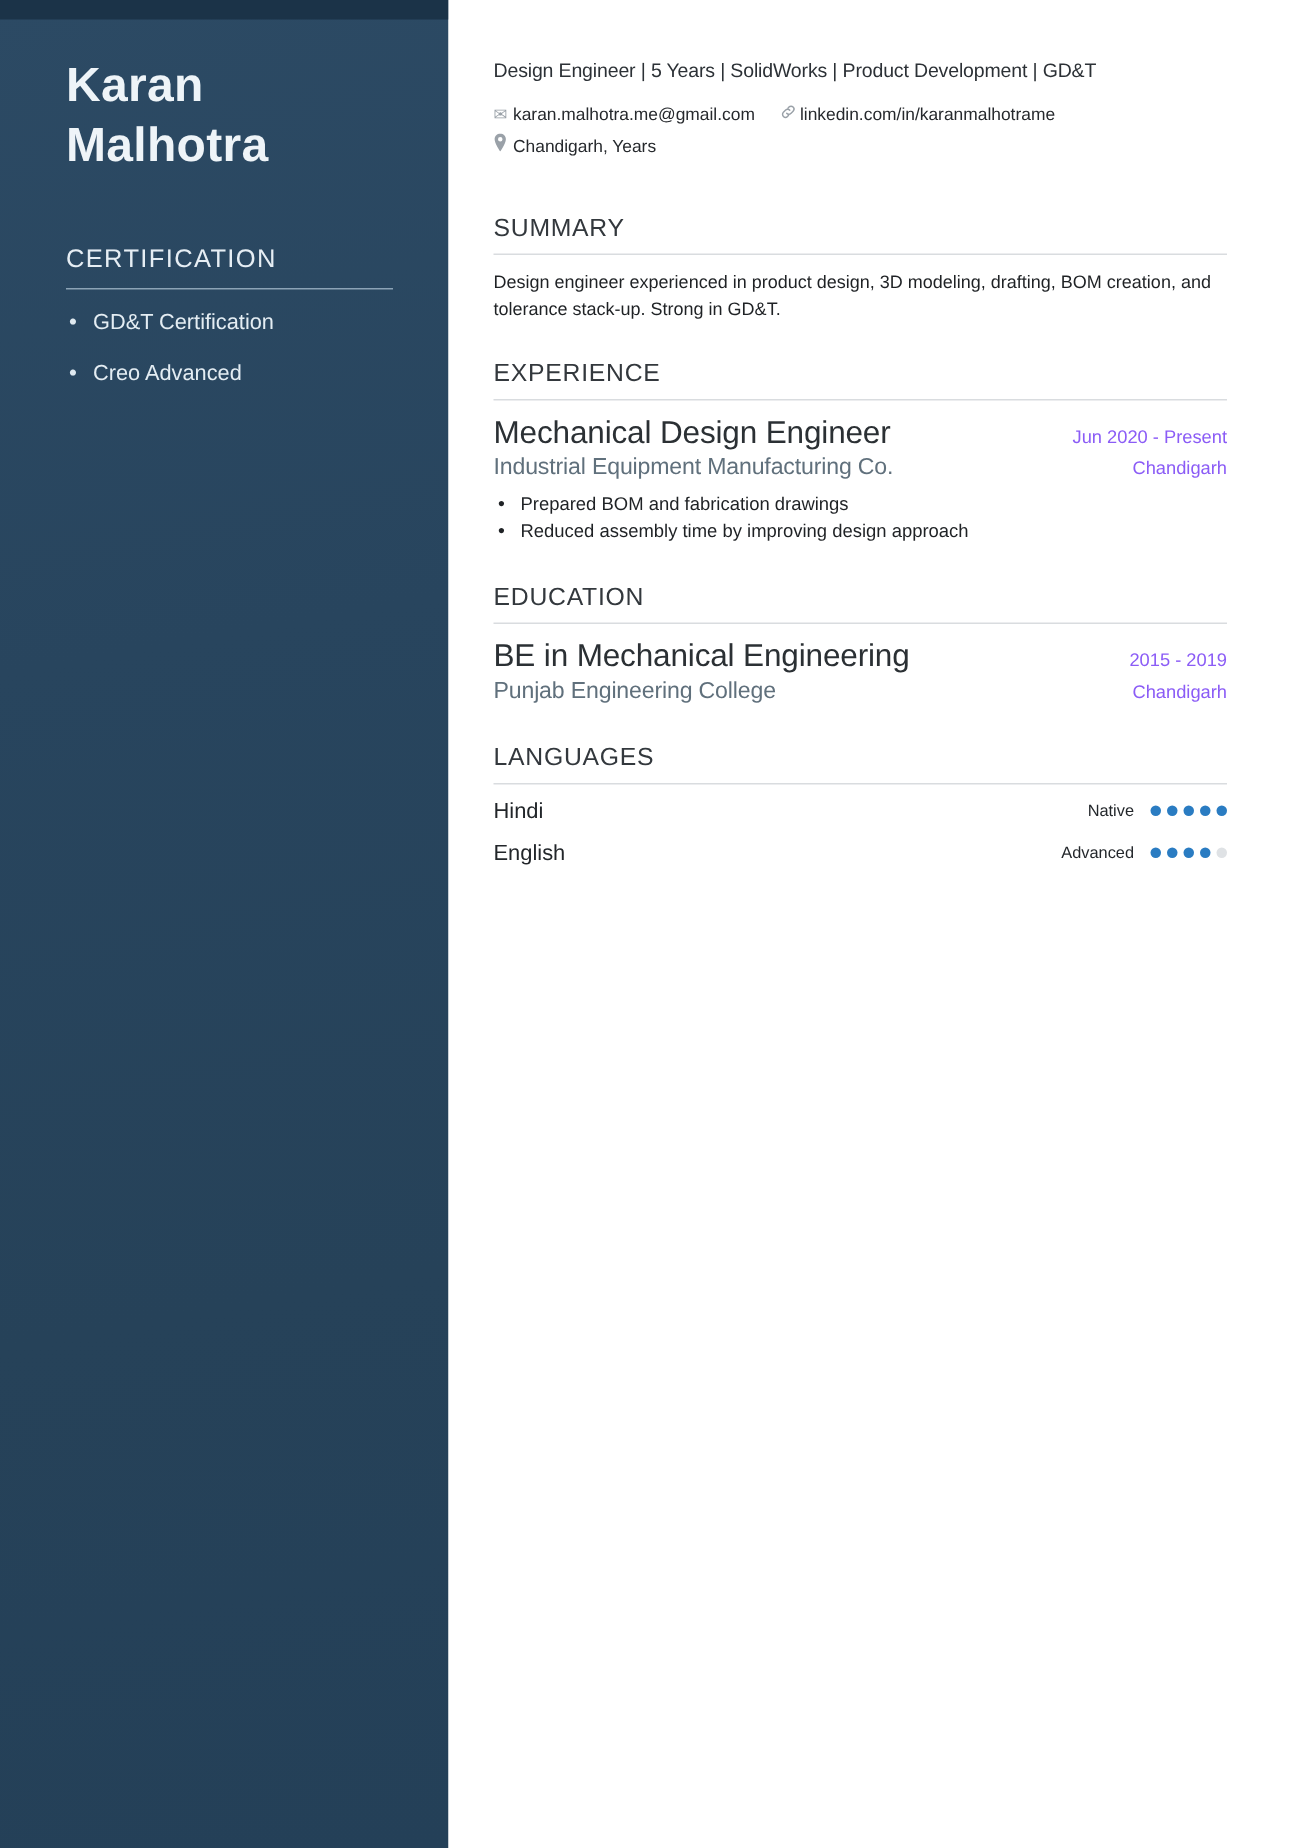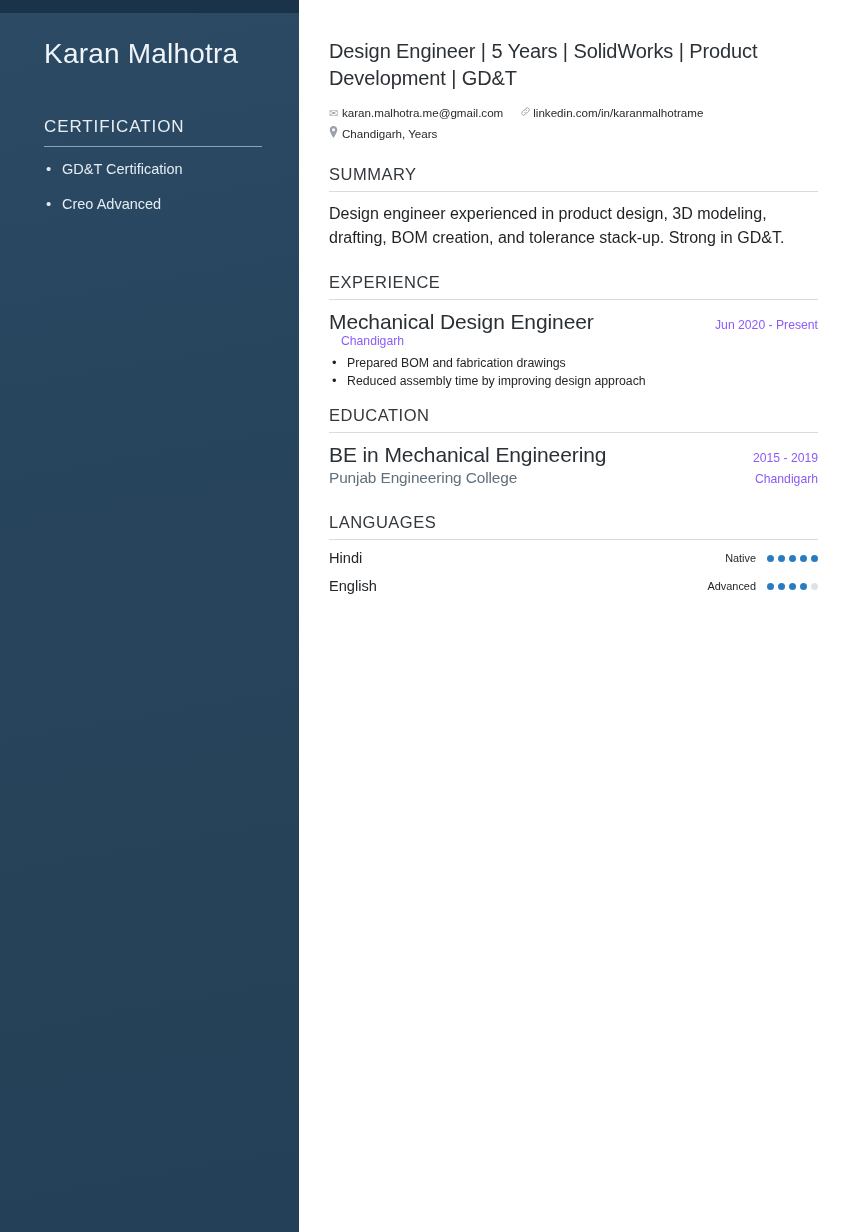--- a/index.html
+++ b/index.html
@@ -41,22 +41,22 @@
 
   .sb-inner {
     position: absolute;
     left: 44px;
     top: 0;
     width: 230px;
   }
 
   .name {
     margin-top: 36px;
-    font-size: 28px;
-    font-weight: 400;
+    font-size: 32px;
+    font-weight: 700;
     line-height: 1.26;
     letter-spacing: 0.2px;
     color: #eef4f8;
     width: 200px;
   }
 
   .sb-section { margin-top: 40px; }
   .sb-section.cert { margin-top: 46px; }
 
   .sb-heading {
@@ -97,21 +97,21 @@
   .main {
     position: absolute;
     left: 299px; top: 0;
     width: 565px;
     height: 1232px;
     background: #ffffff;
     padding: 38px 46px 0 30px;
   }
 
   .headline {
-    font-size: 20px;
+    font-size: 13px;
     font-weight: 400;
     line-height: 1.33;
     color: #2c3136;
     letter-spacing: -0.1px;
   }
 
   .contacts {
     margin-top: 11px;
     font-size: 11.6px;
     color: #26292d;
@@ -122,41 +122,41 @@
   .citem + .citem { margin-left: 17px; }
   .cicon {
     display: inline-block;
     width: 13px;
     color: #9aa1a8;
     font-size: 11px;
     text-align: left;
     flex: none;
   }
 
-  .section { margin-top: 21px; }
+  .section { margin-top: 35px; }
   .section.exp   { margin-top: 24px; }
-  .section.edu   { margin-top: 16px; }
+  .section.edu   { margin-top: 26px; }
   .section.lang  { margin-top: 26px; }
 
   .sec-heading {
     font-size: 16.5px;
     font-weight: 400;
     letter-spacing: 0.5px;
     color: #33383d;
     padding-bottom: 7px;
   }
   .sec-rule {
     height: 1px;
     width: 100%;
     background: #d9dcdf;
     margin-bottom: 10px;
   }
 
   .summary-text {
-    font-size: 16px;
+    font-size: 12px;
     line-height: 1.46;
     color: #1f2225;
   }
 
   .entry { position: relative; }
   .entry-head {
     display: flex;
     justify-content: space-between;
     align-items: baseline;
   }
@@ -292,20 +292,21 @@
     <section class="section exp">
       <h3 class="sec-heading">EXPERIENCE</h3>
       <div class="sec-rule"></div>
 
       <div class="entry">
         <div class="entry-head">
           <div class="entry-title">Mechanical Design Engineer</div>
           <div class="entry-meta">Jun 2020 - Present</div>
         </div>
         <div class="entry-head">
+          <div class="entry-sub">Industrial Equipment Manufacturing Co.</div>
           <div class="entry-meta">Chandigarh</div>
         </div>
         <ul class="bullets">
           <li>Prepared BOM and fabrication drawings</li>
           <li>Reduced assembly time by improving design approach</li>
         </ul>
       </div>
     </section>
 
     <section class="section edu">

